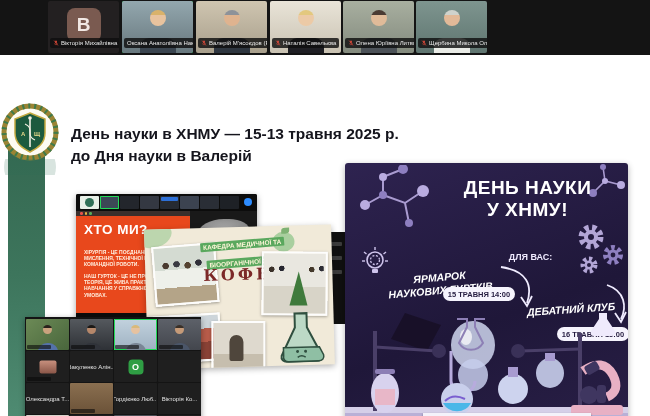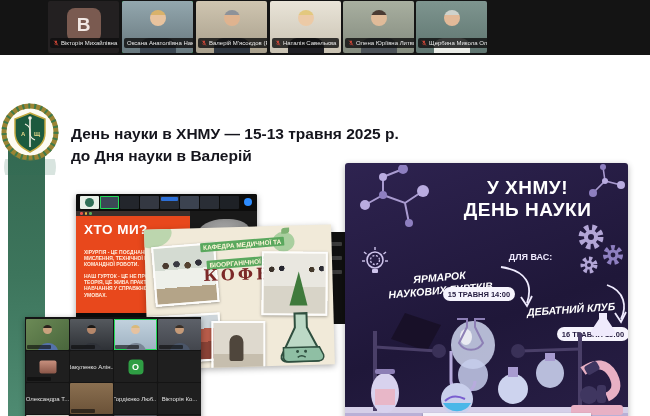--- a/index.html
+++ b/index.html
@@ -382,22 +382,22 @@
         <g stroke="#a99bd0" stroke-width="1.6" fill="none">
             <path d="M6 34 L18 22 L34 26 M18 22 L16 8"></path>
           </g>
         <circle cx="6" cy="34" r="4" fill="#8e7fc0"></circle>
           <circle cx="18" cy="22" r="3" fill="#b9ace0"></circle>
         <circle cx="34" cy="26" r="4" fill="#b9ace0"></circle>
           <circle cx="16" cy="8" r="3" fill="#8e7fc0"></circle>
       </svg>
 
       <div class="p-title">
+        <div>ДЕНЬ НАУКИ</div>
         <div>У ХНМУ!</div>
-        <div>ДЕНЬ НАУКИ</div>
       </div>
 
       <svg class="p-bulb" width="28" height="32" viewBox="0 0 28 32">
         <circle cx="14" cy="13" r="8" fill="none" stroke="#cfc4ec" stroke-width="1.6"></circle>
         <circle cx="14" cy="13" r="4.5" fill="none" stroke="#cfc4ec" stroke-width="1.3" stroke-dasharray="2 1.6"></circle>
         <rect x="11" y="22" width="6" height="4" rx="1" fill="#cfc4ec"></rect>
         <g stroke="#cfc4ec" stroke-width="1.4">
           <line x1="14" y1="0" x2="14" y2="3"></line>
             <line x1="3" y1="5" x2="5.5" y2="7"></line>
             <line x1="25" y1="5" x2="22.5" y2="7"></line>

